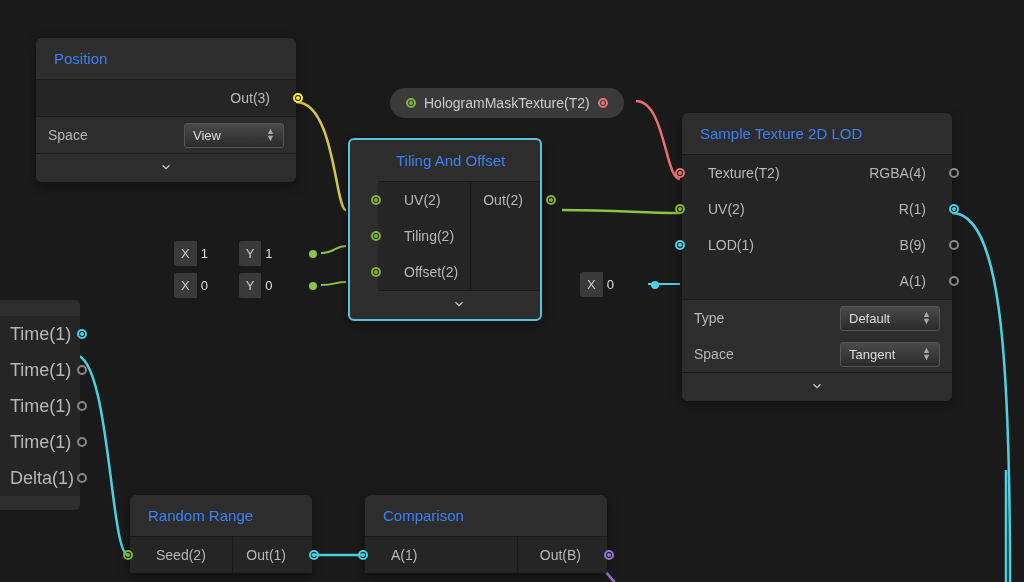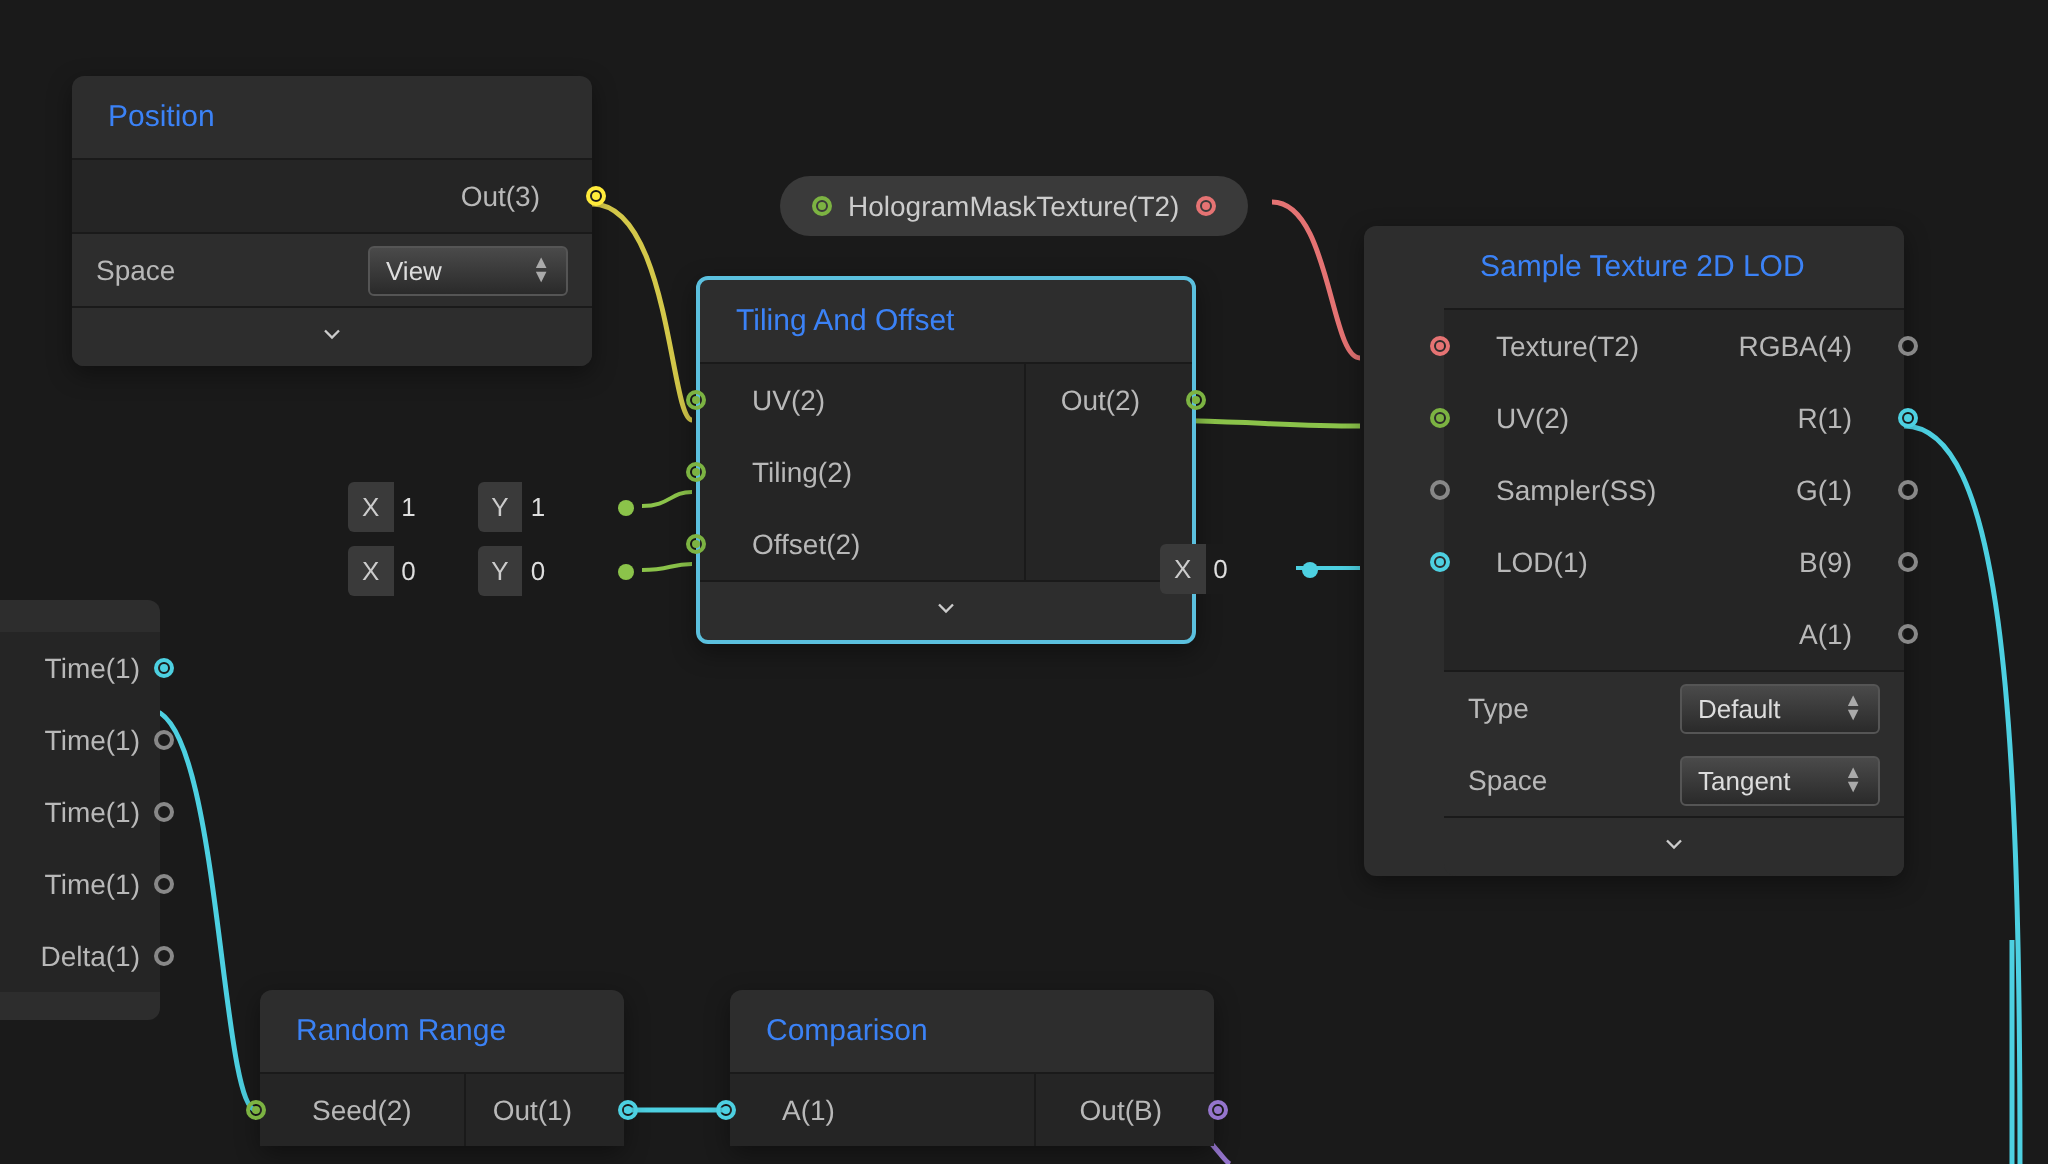--- a/index.html
+++ b/index.html
@@ -52,21 +52,21 @@
 
 .pill{position:absolute;background:#3a3a3a;border-radius:18px;padding:7px 16px;display:flex;align-items:center;gap:8px;font-size:14px;color:#ccc;}
 
 .inline-inputs{position:absolute;display:flex;gap:4px;align-items:center;}
 .inl{display:flex;align-items:center;background:#3a3a3a;border-radius:3px;}
 .inl span{padding:4px 7px;font-size:13px;color:#ccc;}
 .inl input{width:38px;background:#1a1a1a;border:none;color:#ddd;padding:5px 4px;font-size:13px;outline:none;}
 .mini-port{width:8px;height:8px;border-radius:50%;margin-left:6px;}
 
 .edge-node{position:absolute;}
-.edge-port-row{display:flex;align-items:center;gap:10px;height:36px;font-size:14px;padding:0 10px;position:relative;}
+.edge-port-row{display:flex;align-items:center;gap:10px;height:36px;font-size:18px;padding:0 10px;position:relative;}
 </style>
 </head>
 <body>
 
 <svg class="wires">
 
   <path d="M 296 102 C 335 102, 335 210, 346 210" stroke="#d4c84a" stroke-width="2.5" fill="none"></path>
 
   <path d="M 562 210 C 620 210, 640 213, 680 213" stroke="#8bc34a" stroke-width="2.5" fill="none"></path>
 
@@ -113,21 +113,21 @@
       </svg>
   </div>
 </div>
 
 <div class="pill" style="left:390px;top:88px;">
   <div class="port filled gr" style="position:static"></div>
   <span>HologramMaskTexture(T2)</span>
   <div class="port filled re" style="position:static"></div>
 </div>
 
-<div class="node selected" style="left:348px;top:138px;width:250px;">
+<div class="node selected" style="left:348px;top:138px;width:194px;padding-left:28px;">
   <div class="node-header">Tiling And Offset</div>
   <div class="node-body" style="display:flex;">
     <div style="flex:1;">
       <div class="node-row">
         <div class="port in filled gr"></div>
         <span class="lbl-left">UV(2)</span>
           <span></span>
       </div>
       <div class="node-row">
         <div class="port in filled gr"></div>
@@ -180,42 +180,36 @@
 </div>
 
 <div class="inline-inputs" style="left:580px;top:272px;">
   <div class="inl">
     <span>X</span>
       <input value="0" style="">
   </div>
   <div class="mini-port" style="background:#4dd0e1"></div>
 </div>
 
-<div class="node" style="left:682px;top:113px;width:270px;padding-left:40px;">
+<div class="node" style="left:682px;top:113px;width:270px;">
   <div class="node-header">Sample Texture 2D LOD</div>
   <div class="node-body">
     <div class="node-row">
       <div class="port in filled re"></div>
       <span class="lbl-left">Texture(T2)</span>
       <span class="lbl-right">RGBA(4)</span>
       <div class="port out wh"></div>
     </div>
     <div class="node-row">
       <div class="port in filled gr"></div>
       <span class="lbl-left">UV(2)</span>
       <span class="lbl-right">R(1)</span>
       <div class="port out filled cy"></div>
     </div>
     <div class="node-row">
-      <div class="port in wh"></div>
-      <span class="lbl-left">Sampler(SS)</span>
-      <span class="lbl-right">G(1)</span>
-      <div class="port out cy"></div>
-    </div>
-    <div class="node-row">
       <div class="port in filled cy"></div>
       <span class="lbl-left">LOD(1)</span>
       <span class="lbl-right">B(9)</span>
       <div class="port out cy"></div>
     </div>
     <div class="node-row">
       <span></span>
       <span class="lbl-right">A(1)</span>
       <div class="port out cy"></div>
     </div>

